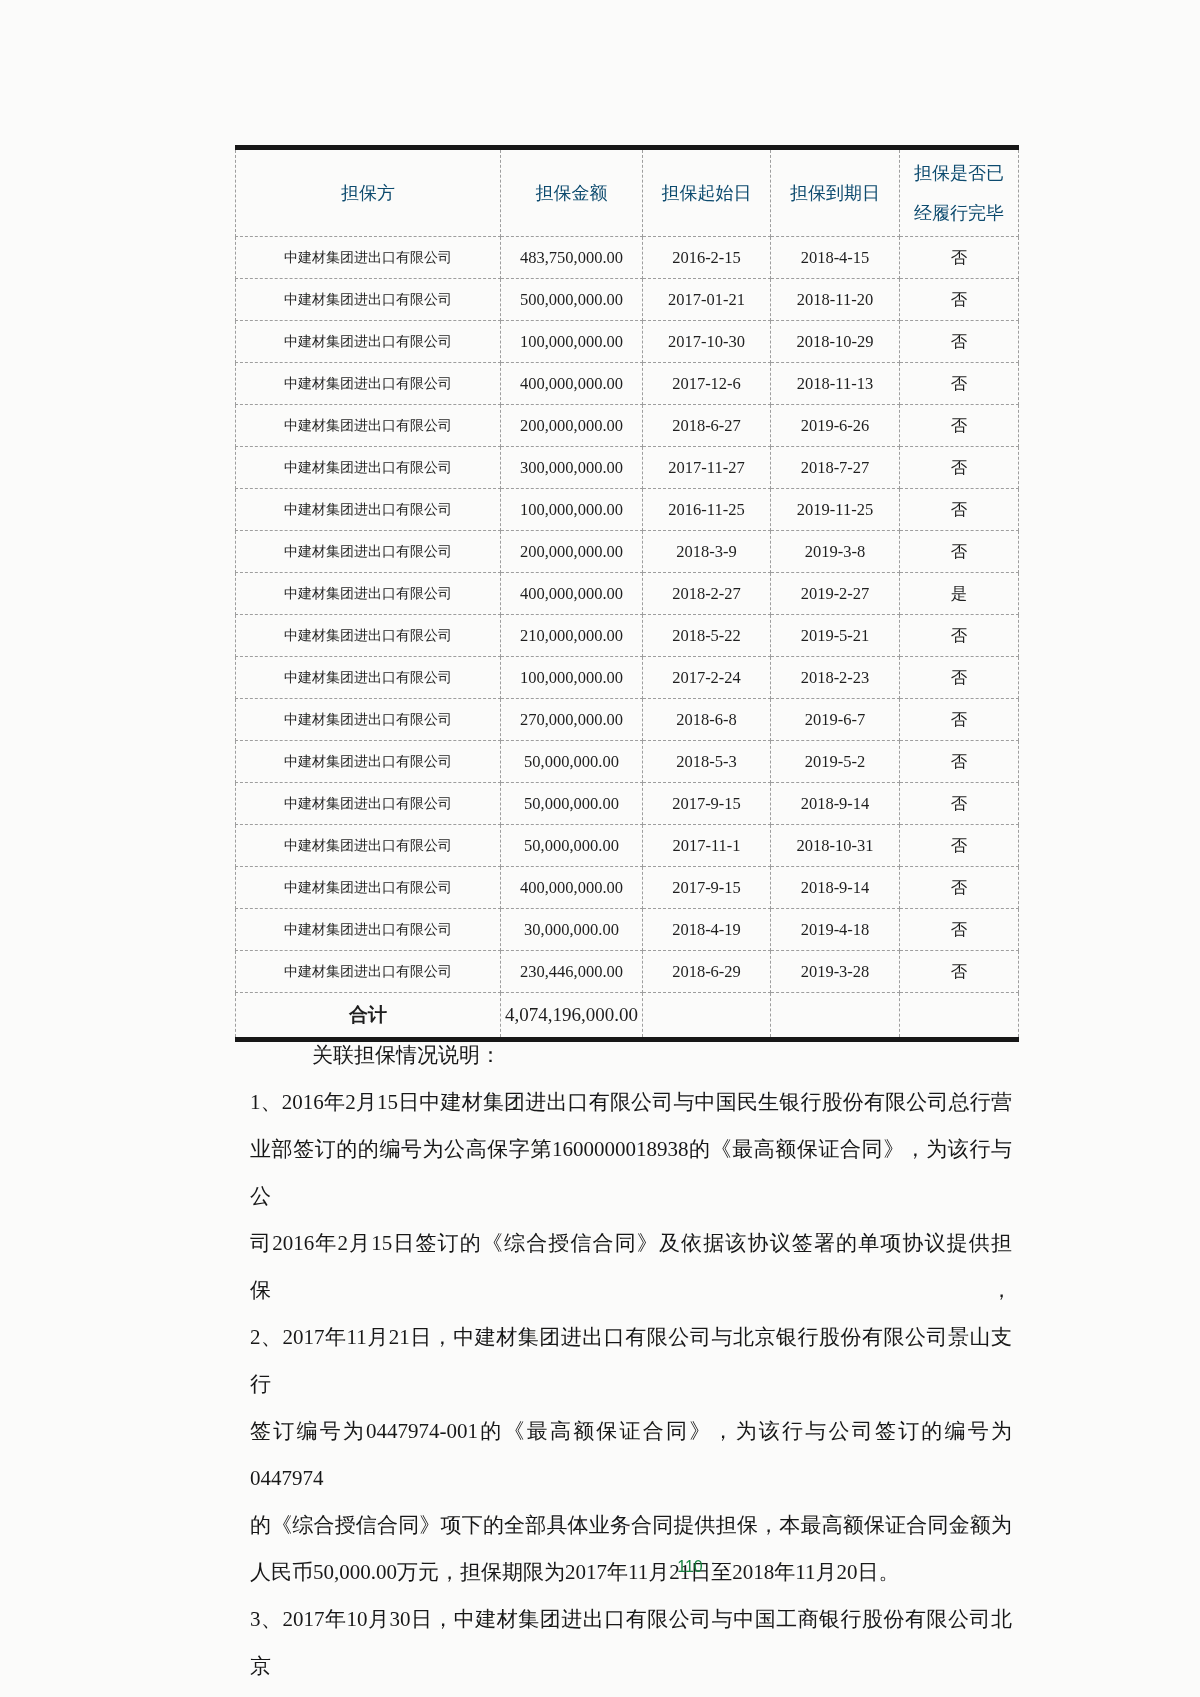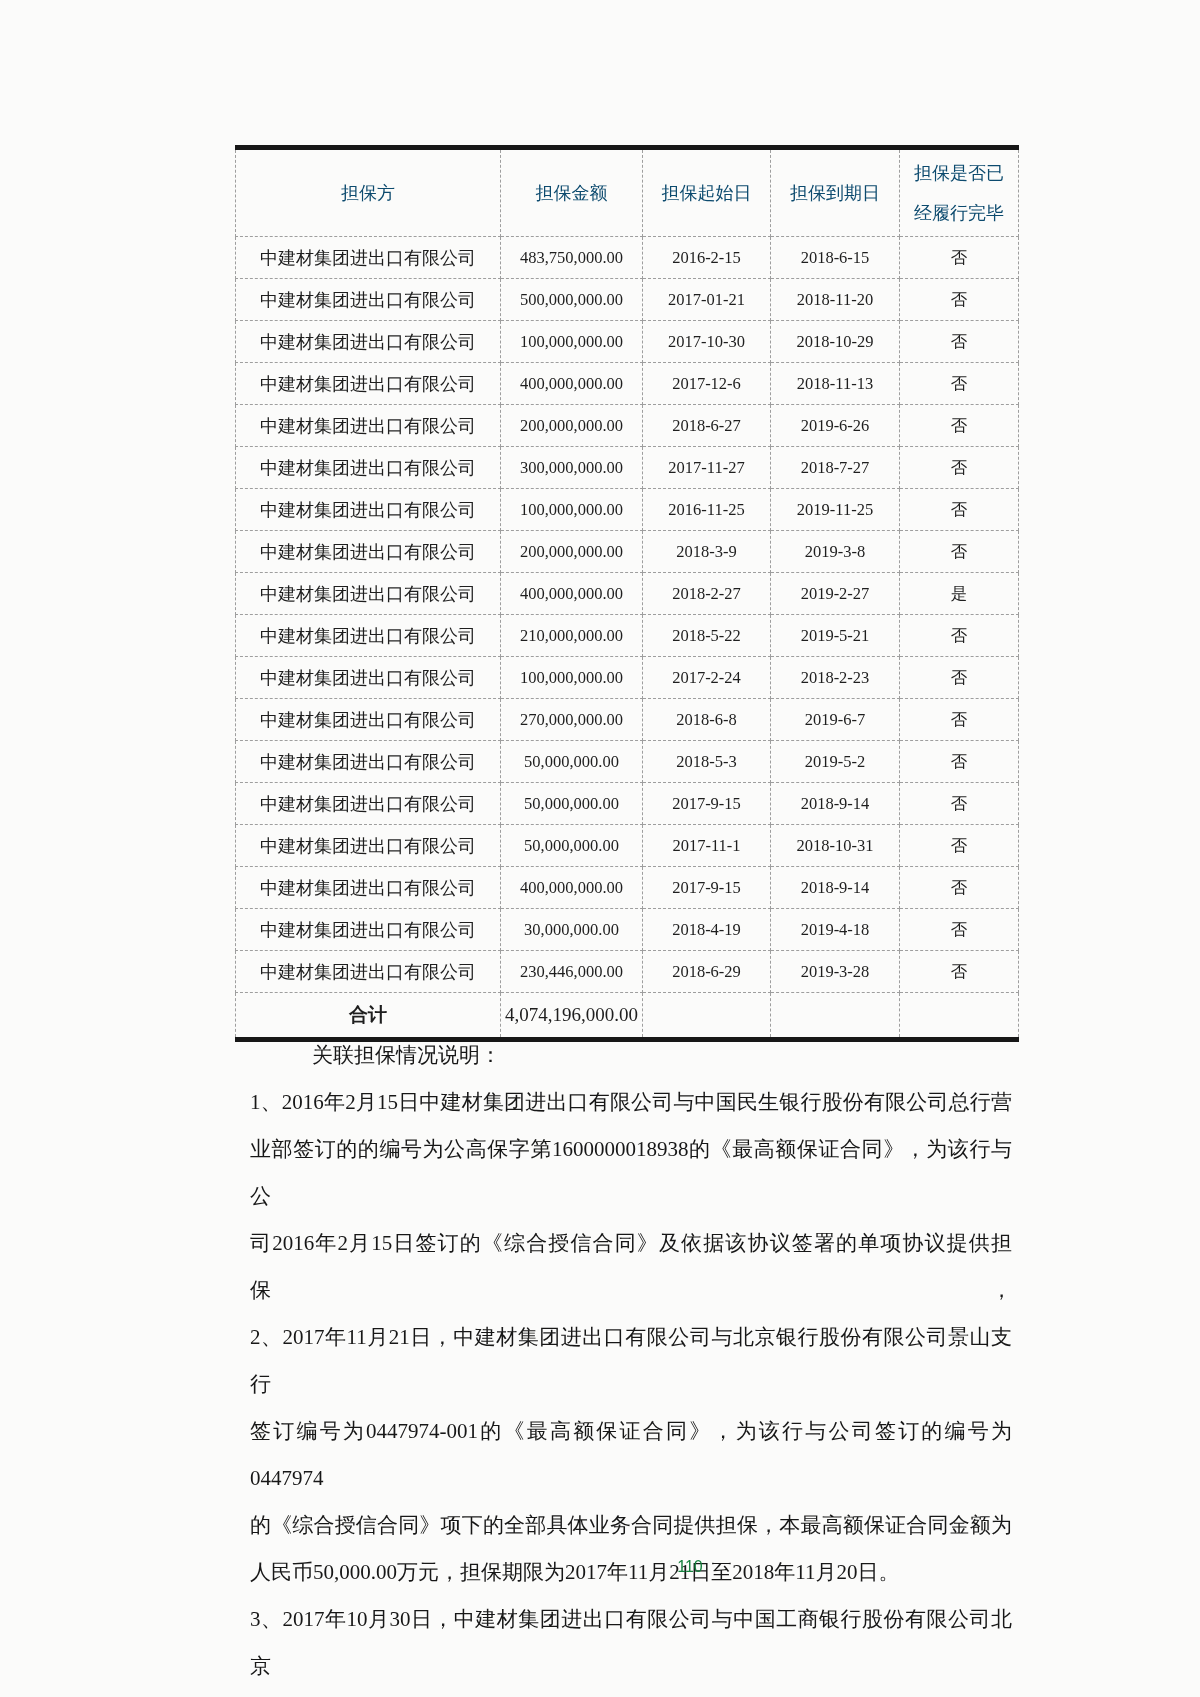--- a/index.html
+++ b/index.html
@@ -25,21 +25,21 @@
     padding:0 2px;
     overflow:hidden;
   }
   .gtable thead th {
     height:86px; font-weight:normal; font-size:18px; color:#0c4a6e;
   }
   .gtable thead th.wrap2 {
     white-space:pre-line; line-height:40px;
   }
   .gtable tbody td { height:41px; font-size:16.5px; }
-  .gtable tbody td.guarantor { font-size:18px; }
+  .gtable tbody td.guarantor { font-size:14px; }
   .gtable tfoot td { height:44px; font-size:19px; }
   .gtable tfoot td.total-label { font-size:19px; font-weight:700; }
 
   
   .notes {
     position:absolute; left:250px; top:1032px; width:762px;
     font-size:21px; line-height:47px; color:#171717;
   }
   .notes-heading { padding-left:62px; }
   .doc-line { text-align:justify; text-align-last:justify; }
@@ -74,21 +74,21 @@
         <th>担保到期日</th>
         <th class="wrap2">担保是否已
 经履行完毕</th>
       </tr>
     </thead>
     <tbody id="tbody">
         <tr>
           <td class="guarantor">中建材集团进出口有限公司</td>
           <td>483,750,000.00</td>
           <td>2016-2-15</td>
-          <td>2018-6-15</td>
+          <td>2018-4-15</td>
           <td>否</td>
         </tr>
         <tr>
           <td class="guarantor">中建材集团进出口有限公司</td>
           <td>500,000,000.00</td>
           <td>2017-01-21</td>
           <td>2018-11-20</td>
           <td>否</td>
         </tr>
         <tr>

